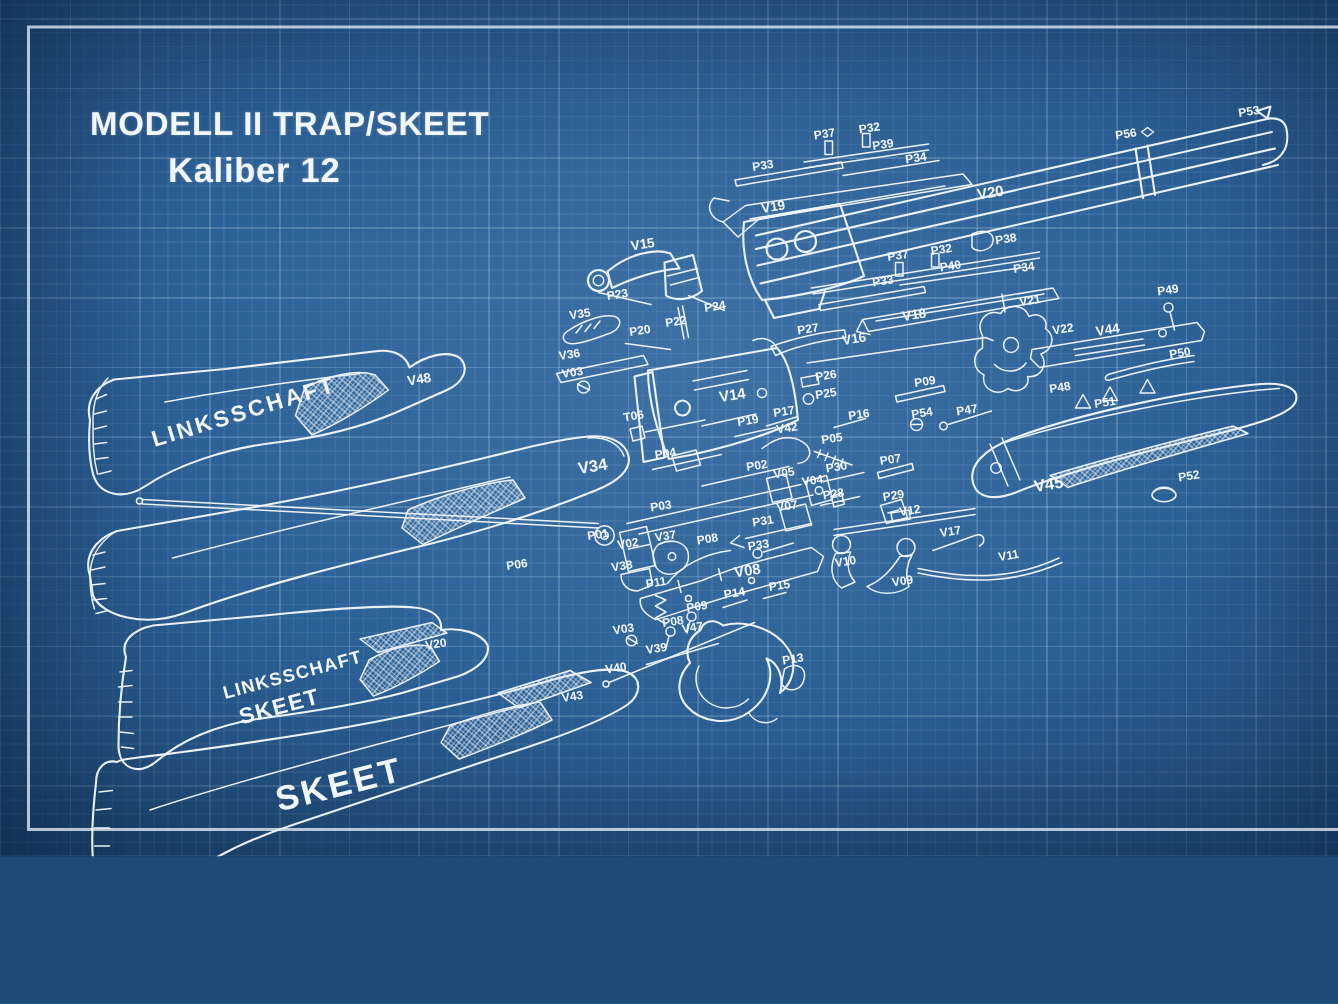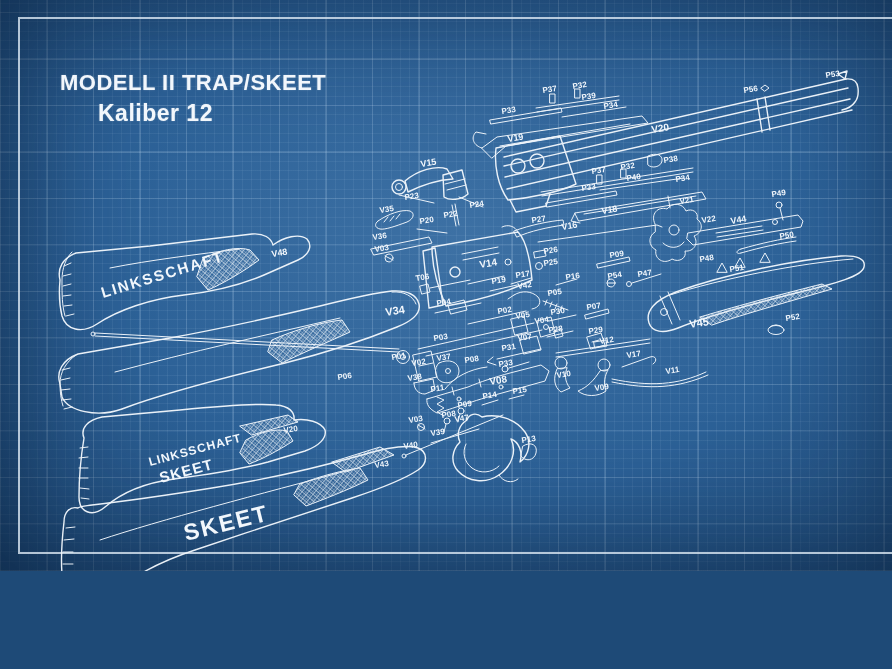--- a/index.html
+++ b/index.html
@@ -13,21 +13,21 @@
       repeating-linear-gradient(90deg, var(--grid_minor,rgba(205,228,248,0.07)) 0 1px, transparent 1px 9.3px),
       repeating-linear-gradient(0deg,  var(--grid_minor,rgba(205,228,248,0.07)) 0 1px, transparent 1px 9.3px);
     box-shadow: inset 0 0 130px rgba(2,18,40,0.55);
     font-family:"Liberation Sans",sans-serif;
     padding-left:32px;
   }
   .frame{position:absolute;left:18px;top:17px;right:18px;bottom:17px;
     border:2px solid var(--frame,#dce9f4);opacity:.8;pointer-events:none;}
   .title-block{position:absolute;left:60px;top:70px;color:var(--ink,#f2f7fc);}
   .title{font-size:22px;font-weight:bold;letter-spacing:.5px;text-shadow:0 0 2px rgba(255,255,255,.25);}
-  .subtitle{font-size:23px;font-weight:bold;margin-top:4px;margin-left:38px;letter-spacing:.5px;text-shadow:0 0 2px rgba(255,255,255,.25);}
+  .subtitle{font-size:23px;font-weight:bold;margin-top:4px;margin-left:52px;letter-spacing:.5px;text-shadow:0 0 2px rgba(255,255,255,.25);}
   svg#diagram{position:absolute;left:0;top:0;width:892px;height:669px;}
   .ink{stroke:var(--ink,#f2f7fc);fill:none;stroke-width:1.4;stroke-linecap:round;stroke-linejoin:round;opacity:.96;}
   .thin{stroke-width:1;}
   .part-label{fill:var(--ink,#f2f7fc);font-family:"Liberation Sans",sans-serif;font-weight:bold;}
   .inscription{fill:var(--ink,#f2f7fc);font-family:"Liberation Sans",sans-serif;font-weight:bold;}
 </style>
 </head>
 <body>
 
 <div class="canvas">

